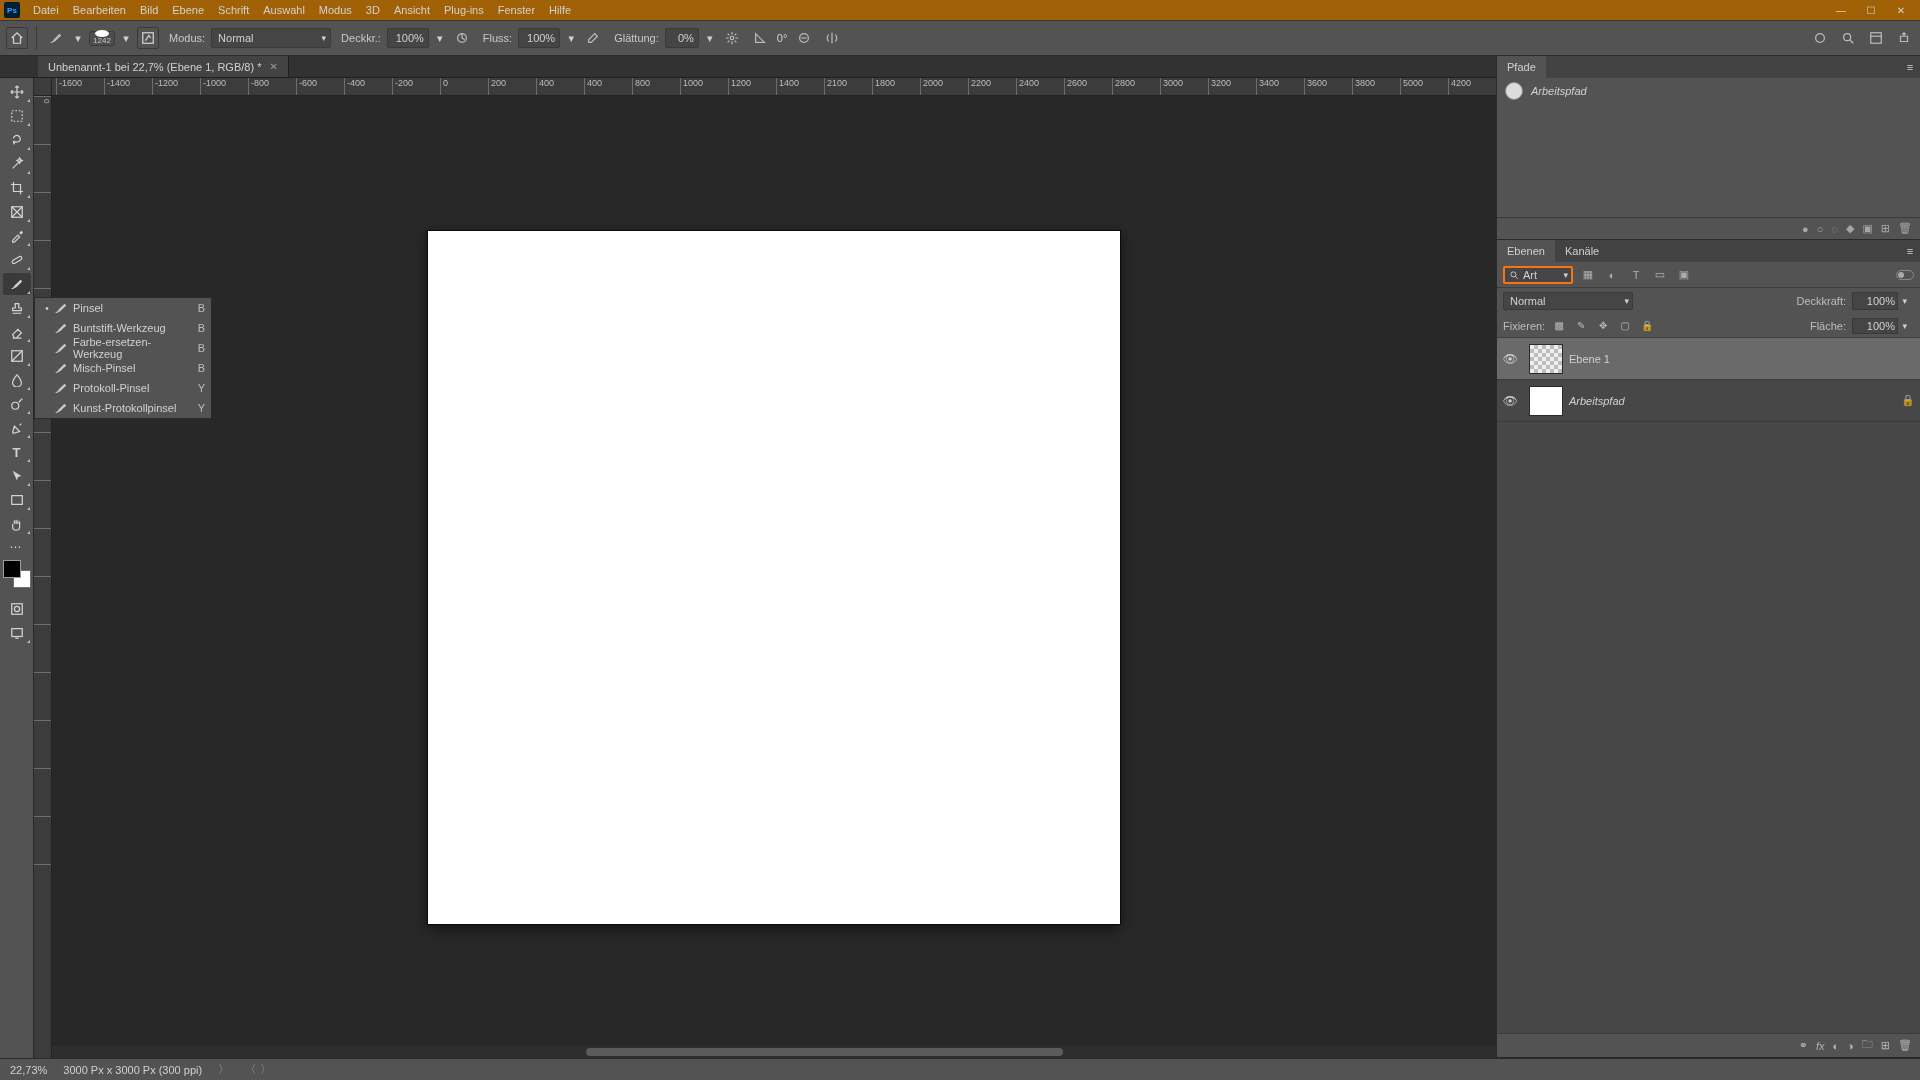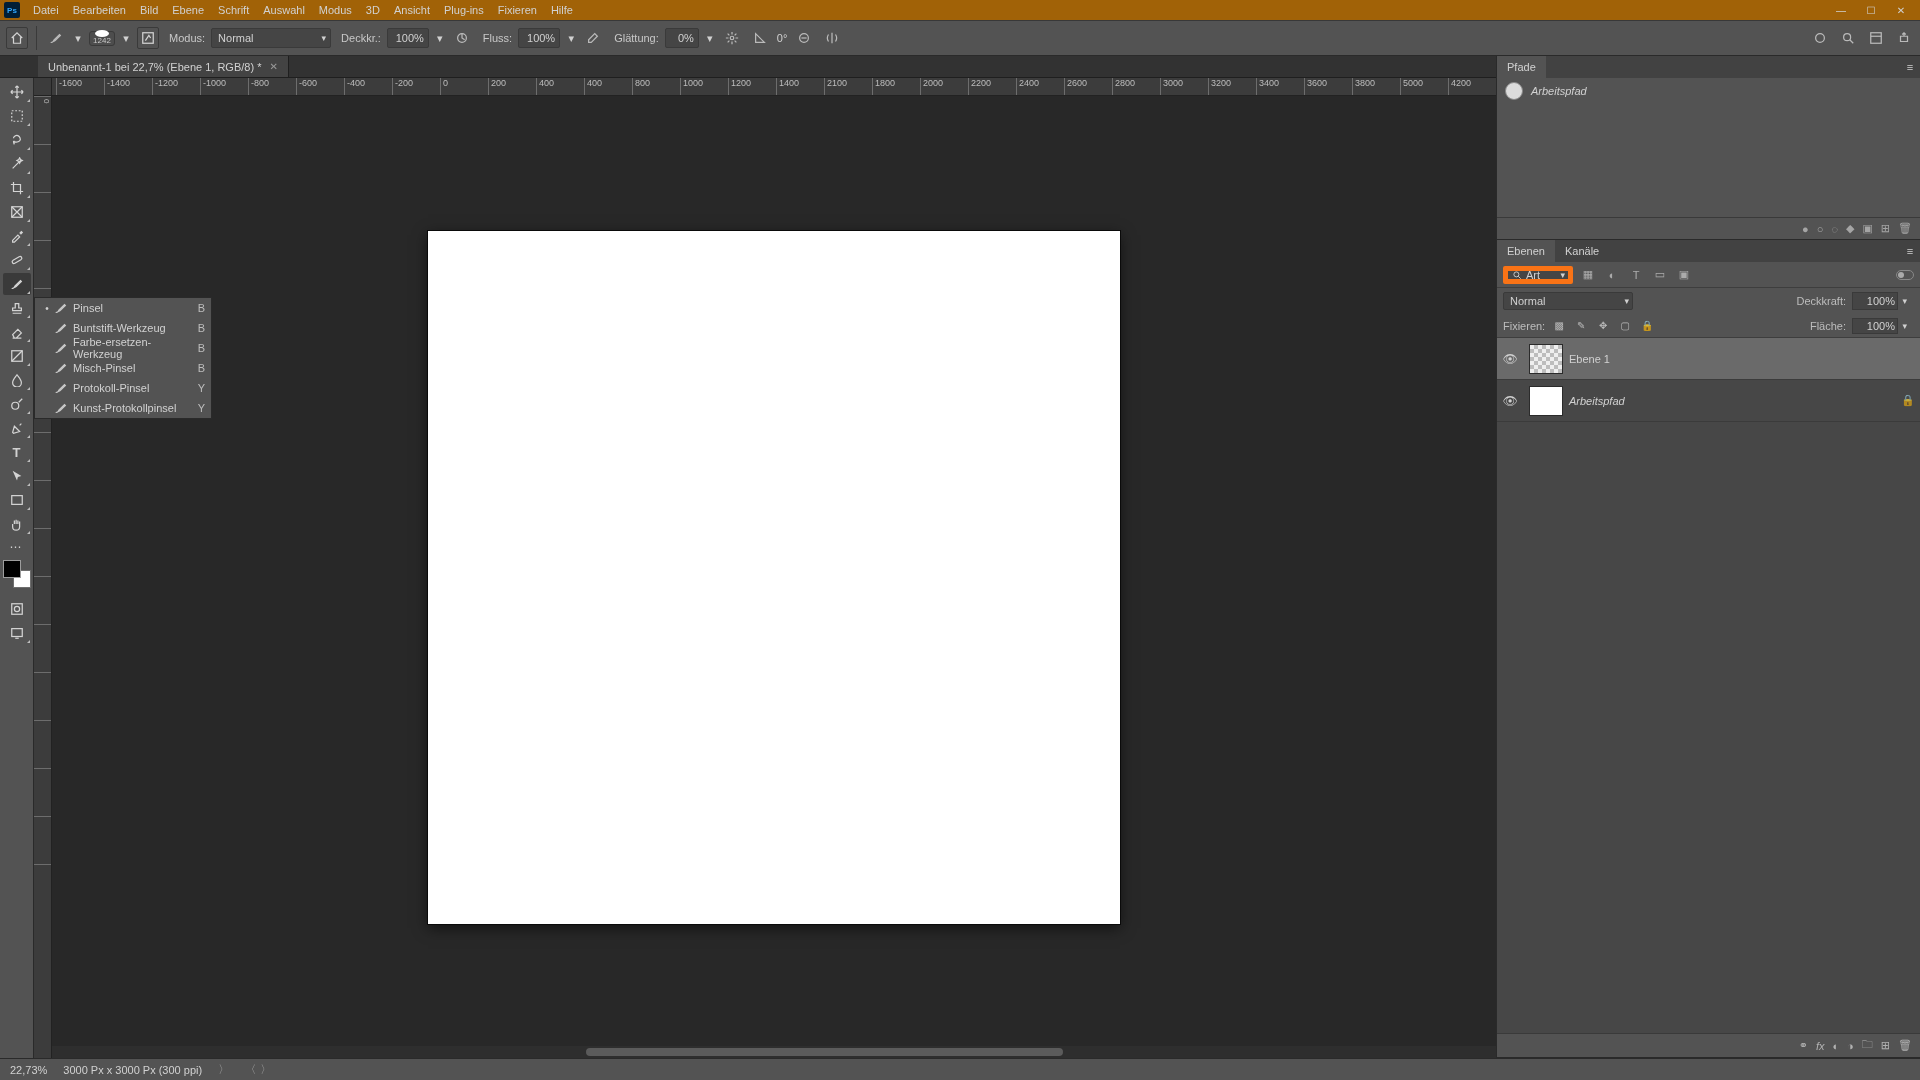--- a/index.html
+++ b/index.html
@@ -77,21 +77,21 @@
 #panel-paths .body { flex: 1; background: #535353; min-height: 138px; }
 #panel-paths .pathrow { height: 26px; display: flex; align-items: center; padding: 0 8px; gap: 8px; }
 #panel-paths .pathrow .thumb { width: 18px; height: 18px; background: #dcdcdc; border-radius: 50%; border: 1px solid #888; }
 #panel-paths .pathrow .name { font-style: italic; text-align: center; }
 #panel-paths .footer { height: 22px; border-top: 1px solid #3a3a3a; display: flex; justify-content: flex-end; gap: 8px; padding: 0 8px; align-items: center; }
 #panel-paths .footer span { font-size: 11px; opacity: .65; }
 
 
 #panel-layers { flex: 1; }
 #panel-layers .opts1 { height: 26px; display: flex; align-items: center; gap: 6px; padding: 0 6px; border-bottom: 1px solid #3e3e3e; }
-#panel-layers .filter { height: 18px; background: #454545; border: 5px solid #f97316; display: flex; align-items: center; gap: 4px; padding: 0 14px 0 4px; border-radius: 2px; position: relative; width: 70px; }
+#panel-layers .filter { height: 18px; background: #454545; border: 2px solid #f97316; display: flex; align-items: center; gap: 4px; padding: 0 14px 0 4px; border-radius: 2px; position: relative; width: 70px; }
 #panel-layers .filter::after { content: "▾"; position: absolute; right: 3px; font-size: 9px; }
 #panel-layers .opts1 .fi { width: 18px; height: 18px; display: flex; align-items: center; justify-content: center; opacity: .7; font-size: 11px; }
 #panel-layers .opts1 .switch { margin-left: auto; width: 18px; height: 10px; border: 1px solid #888; border-radius: 5px; position: relative; }
 #panel-layers .opts1 .switch::after { content: ""; position: absolute; left: 1px; top: 1px; width: 6px; height: 6px; background: #aaa; border-radius: 50%; }
 #panel-layers .opts2 { height: 26px; display: flex; align-items: center; gap: 6px; padding: 0 6px; }
 #panel-layers .select { height: 18px; background: #454545; border: 1px solid #3a3a3a; padding: 0 16px 0 6px; display: flex; align-items: center; position: relative; border-radius: 2px; width: 130px; }
 #panel-layers .select::after { content: "▾"; position: absolute; right: 3px; font-size: 9px; }
 #panel-layers .opts2 .lbl { color: #bdbdbd; }
 #panel-layers .opts2 .nf { height: 18px; width: 46px; background: #454545; border: 1px solid #3a3a3a; display: flex; align-items: center; justify-content: flex-end; padding-right: 2px; position: relative; }
 #panel-layers .opts2 .nf::after { content: "▾"; position: absolute; right: -10px; font-size: 9px; }
@@ -136,21 +136,21 @@
       <div class="mitem">Datei</div>
       <div class="mitem">Bearbeiten</div>
       <div class="mitem">Bild</div>
       <div class="mitem">Ebene</div>
       <div class="mitem">Schrift</div>
       <div class="mitem">Auswahl</div>
       <div class="mitem">Modus</div>
       <div class="mitem">3D</div>
       <div class="mitem">Ansicht</div>
       <div class="mitem">Plug-ins</div>
-      <div class="mitem">Fixieren</div>
+      <div class="mitem">Fenster</div>
       <div class="mitem">Hilfe</div>
     </div>
   <div class="spacer"></div>
   <div class="winbtn">—</div>
   <div class="winbtn">☐</div>
   <div class="winbtn">✕</div>
 </div>
 
 <div id="optionsbar">
   <div class="home">

